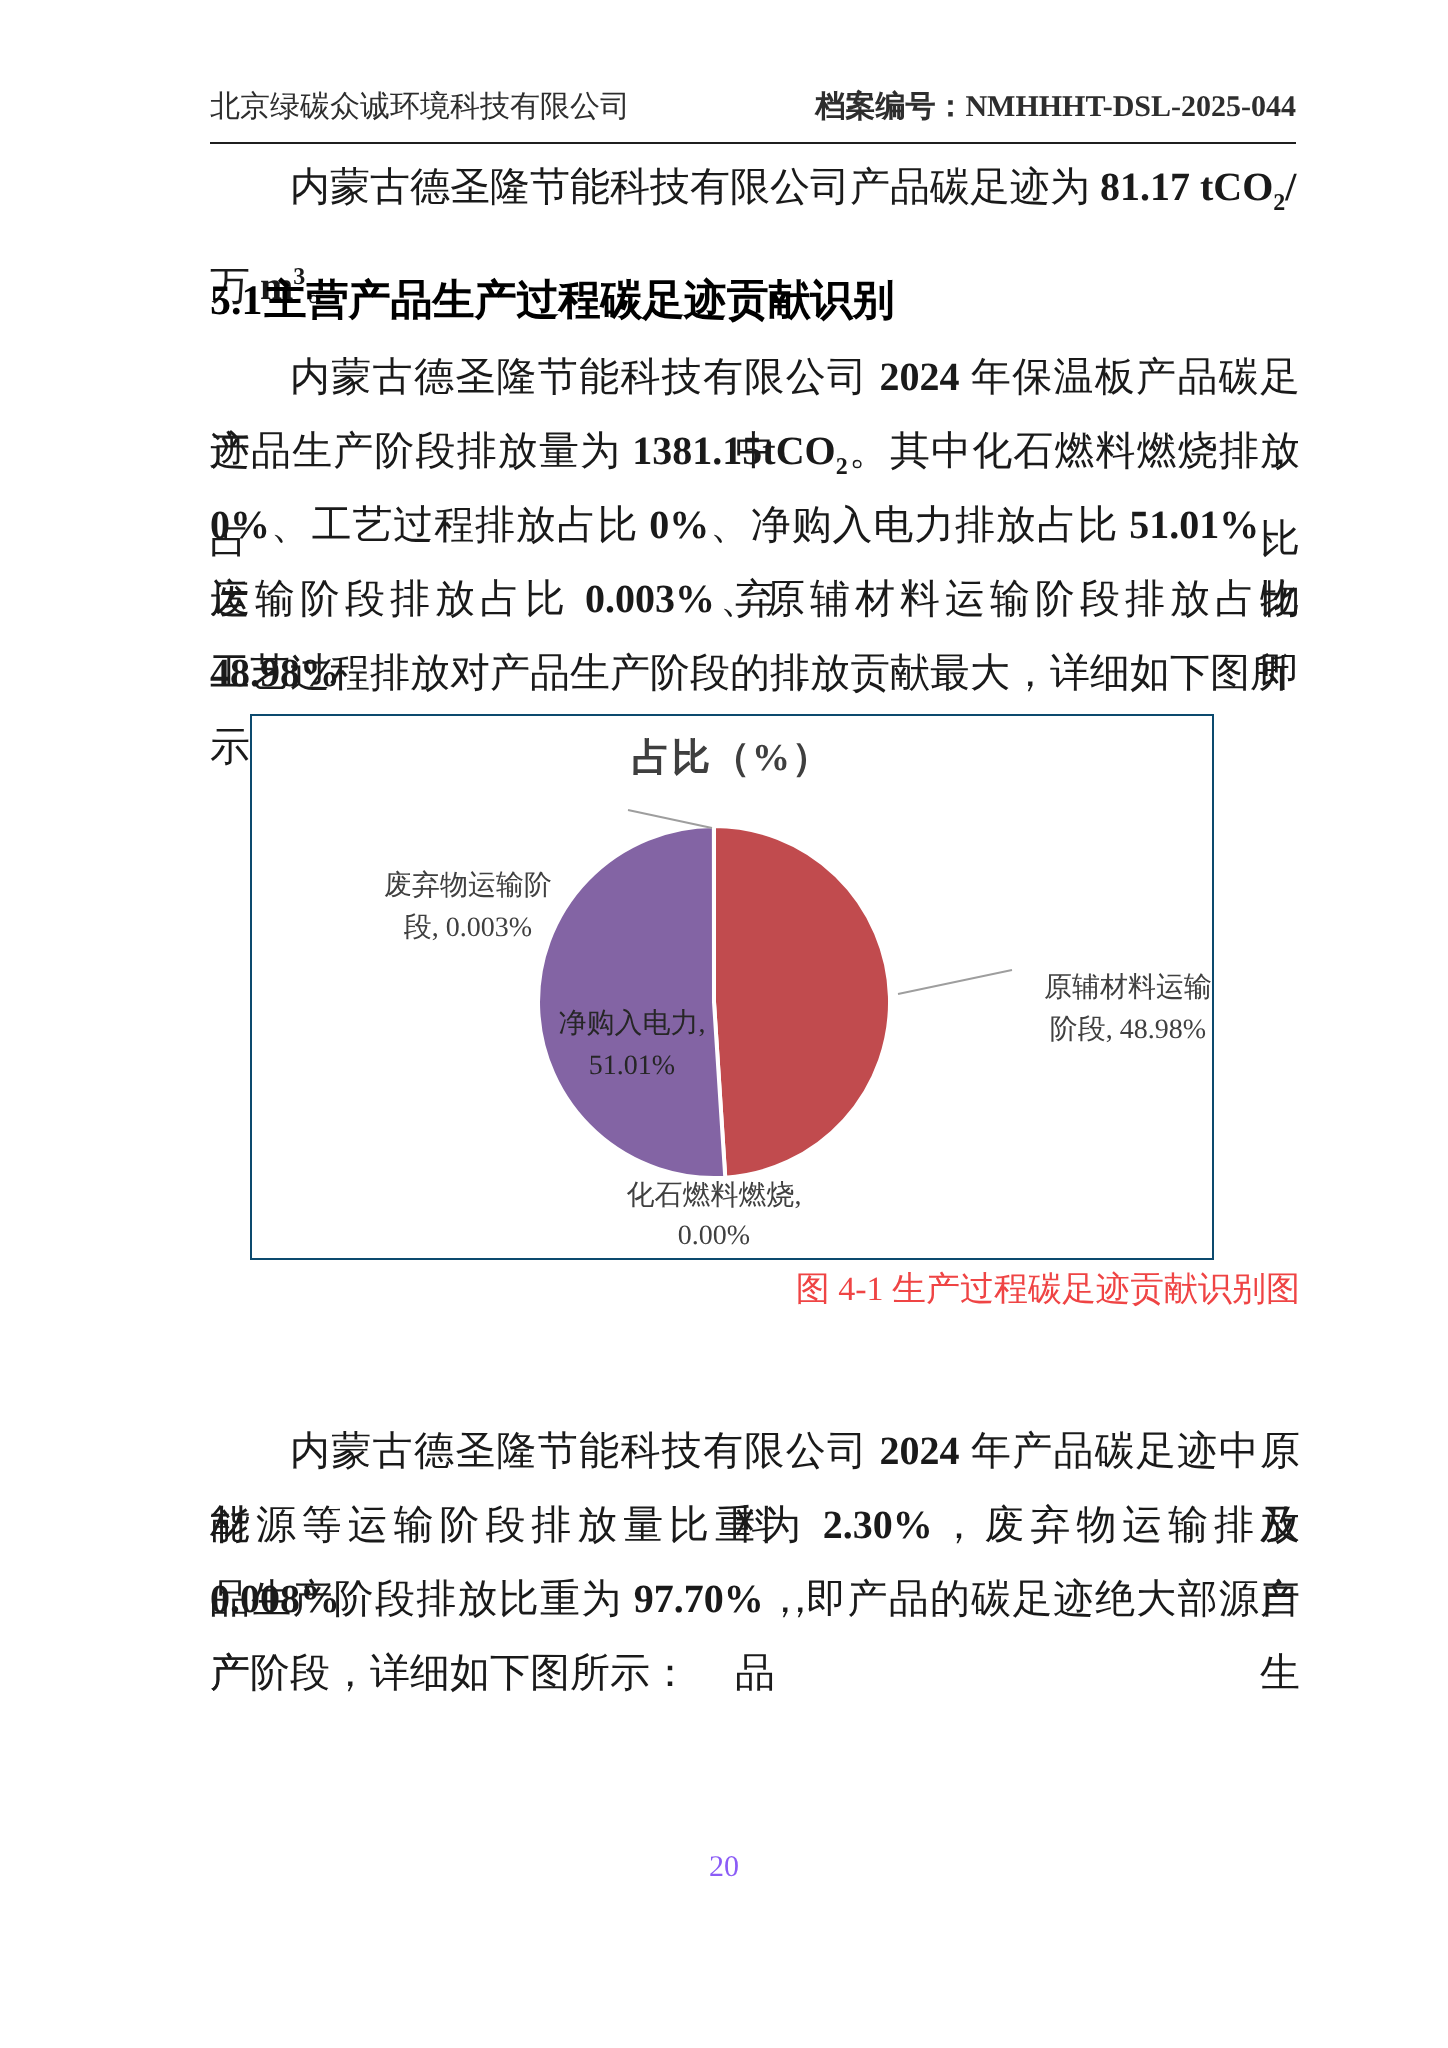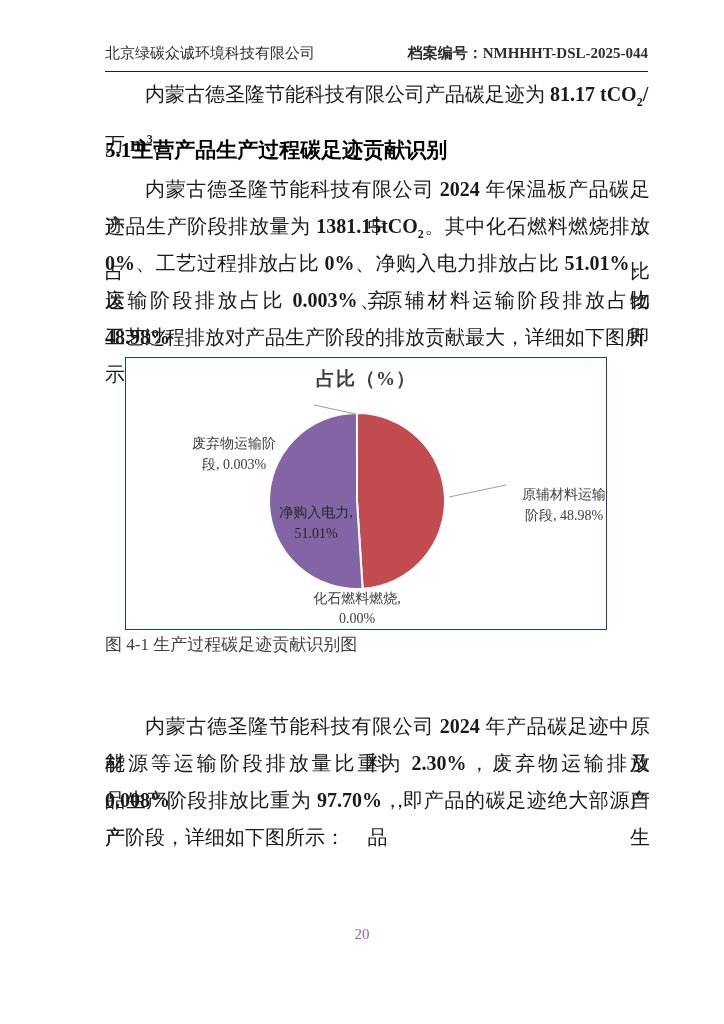--- a/index.html
+++ b/index.html
@@ -28,21 +28,21 @@
   .chart-title{position:absolute;left:0;top:8px;width:100%;text-align:center;
                font-size:19px;font-weight:bold;color:#3f3f3f;letter-spacing:1px;}
   .psvg{position:absolute;left:0;top:0;}
   .clabel{position:absolute;font-size:14px;line-height:21px;color:#404040;text-align:center;}
   .clabel div{white-space:nowrap;}
   .lbl-waste{left:46px;top:28px;width:124px;margin-top:47px;}
   .lbl-elec{left:134px;top:144px;width:112px;color:#262626;}
   .lbl-mat{left:380px;top:126px;width:116px;}
   .lbl-fossil{left:151px;top:231px;width:160px;line-height:20px;}
 
-  .caption{top:633px;text-align:left;font-size:17px;color:#404040;}
+  .caption{top:633px;text-align:right;font-size:17px;color:#ef4444;}
   .pagenum{left:0;top:926px;width:724px;text-align:center;font-size:15px;color:#8b5cf6;}
 </style>
 </head>
 <body>
 
 <div class="page">
 
   <div class="abs hdr hdr-left">北京绿碳众诚环境科技有限公司</div>
   <div class="abs hdr hdr-right">
     <span>档案编号：</span><span>NMHHHT-DSL-2025-044</span>

